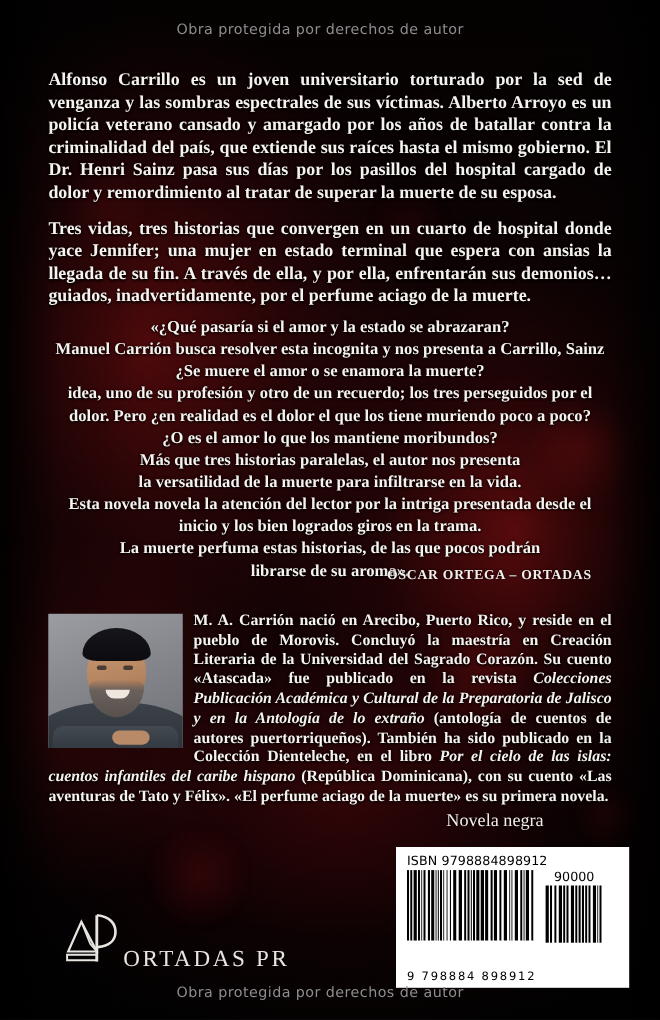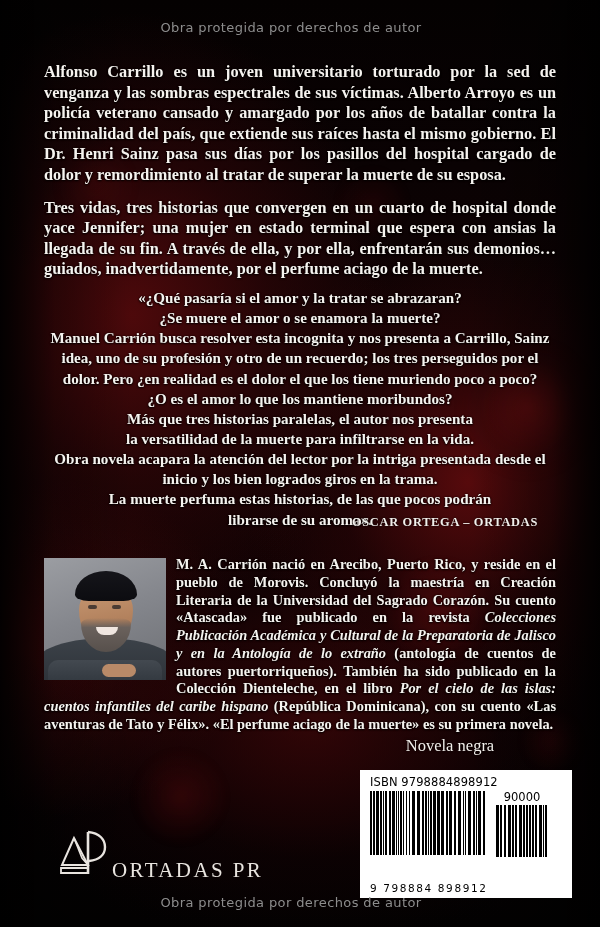--- a/index.html
+++ b/index.html
@@ -324,29 +324,29 @@
   <div class="content">
 
     <div class="watermark watermark-top">Obra protegida por derechos de autor</div>
 
     <div class="synopsis">
       <p>Alfonso Carrillo es un joven universitario torturado por la sed de venganza y las sombras espectrales de sus víctimas. Alberto Arroyo es un policía veterano cansado y amargado por los años de batallar contra la criminalidad del país, que extiende sus raíces hasta el mismo gobierno. El Dr. Henri Sainz pasa sus días por los pasillos del hospital cargado de dolor y remordimiento al tratar de superar la muerte de su esposa.</p>
       <p>Tres vidas, tres historias que convergen en un cuarto de hospital donde yace Jennifer; una mujer en estado terminal que espera con ansias la llegada de su fin. A través de ella, y por ella, enfrentarán sus demonios… guiados, inadvertidamente, por el perfume aciago de la muerte.</p>
     </div>
 
     <div class="review">
-        <div class="line">«¿Qué pasaría si el amor y la tratar se abrazaran?</div>
+        <div class="line">«¿Qué pasaría si el amor y la estado se abrazaran?</div>
+        <div class="line">Manuel Carrión busca resolver esta incognita y nos presenta a Carrillo, Sainz</div>
         <div class="line">¿Se muere el amor o se enamora la muerte?</div>
-        <div class="line">Manuel Carrión busca resolver esta incognita y nos presenta a Carrillo, Sainz</div>
         <div class="line">idea, uno de su profesión y otro de un recuerdo; los tres perseguidos por el</div>
         <div class="line">dolor. Pero ¿en realidad es el dolor el que los tiene muriendo poco a poco?</div>
         <div class="line">¿O es el amor lo que los mantiene moribundos?</div>
         <div class="line">Más que tres historias paralelas, el autor nos presenta</div>
         <div class="line">la versatilidad de la muerte para infiltrarse en la vida.</div>
-        <div class="line">Obra novela acapara la atención del lector por la intriga presentada desde el</div>
+        <div class="line">Esta novela novela la atención del lector por la intriga presentada desde el</div>
         <div class="line">inicio y los bien logrados giros en la trama.</div>
         <div class="line">La muerte perfuma estas historias, de las que pocos podrán</div>
         <div class="line">librarse de su aroma».</div>
       </div>
 
     <div class="review-attrib">OSCAR ORTEGA – ORTADAS</div>
 
     <div class="bio">
       <div class="author-photo">
         <div class="ph-bg"></div>

